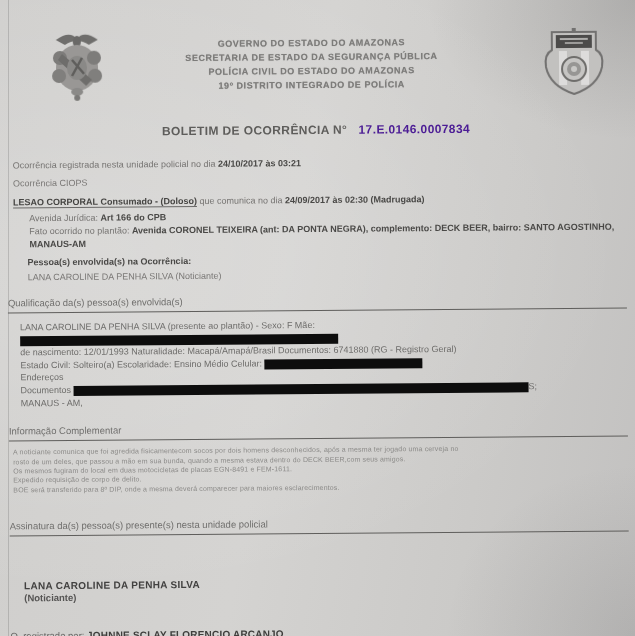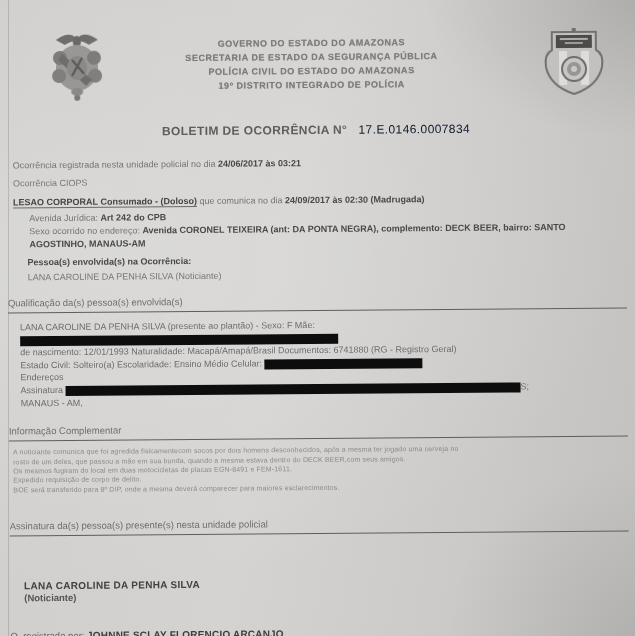--- a/index.html
+++ b/index.html
@@ -33,21 +33,21 @@
   .emblem-right { width: 86px; padding-right: 14px; filter: blur(0.4px); }
   .hdr-text { flex: 1; text-align: center; padding-top: 10px; }
   .hdr-line {
     font-size: 9px; line-height: 14px; letter-spacing: 0.55px;
     color: #7d7c7a; font-weight: 600;
     text-shadow: 0 0 0.7px rgba(120,120,120,0.6);
   }
   
   .title { text-align: center; margin-top: 17px; font-size: 12px; letter-spacing: 0.4px; }
   .title .t-label { color: #5e5d5b; font-weight: 600; }
-  .title .t-number { color: #0f172a; font-weight: 400; }
+  .title .t-number { color: #4c1d95; font-weight: 700; }
   
   .meta1 { margin: 21px 0 0 6px; font-size: 9px; color: #767472; }
   .meta2 { margin: 8px 0 0 6px; font-size: 9px; color: #7a7876; }
   .b { font-weight: 700; color: #4a4947; }
   .incident { margin: 8px 0 0 6px; font-size: 9px; color: #767472; line-height: 13px; }
   .incident .i-title {
     font-weight: 700; color: #454442;
     text-decoration: underline; text-underline-offset: 2px;
     text-decoration-color: #6a6968;
   }
@@ -123,50 +123,50 @@
     </div>
   </div>
 
   <div class="title">
     <span class="t-label">BOLETIM DE OCORRÊNCIA N°</span>
     <span>&nbsp;</span>
     <span class="t-number">17.E.0146.0007834</span>
   </div>
 
   <div class="meta1">
-    <span>Ocorrência registrada nesta unidade policial no dia </span><span class="b">24/06/2017 às 03:21</span>
+    <span>Ocorrência registrada nesta unidade policial no dia </span><span class="b">24/10/2017 às 03:21</span>
   </div>
   <div class="meta2">Ocorrência CIOPS</div>
 
   <div class="incident">
     <span class="i-title">LESAO CORPORAL Consumado - (Doloso)</span><span> que comunica no dia </span><span class="b">24/09/2017 às 02:30 (Madrugada)</span>
   </div>
 
   <div class="detail">
-    <span>Avenida Jurídica: </span><span class="b">Art 242 do CPB</span>
+    <span>Avenida Jurídica: </span><span class="b">Art 166 do CPB</span>
   </div>
   <div class="detail" style="margin-top:0;">
-    <span>Sexo ocorrido no endereço: </span><span class="b">Avenida CORONEL TEIXEIRA (ant: DA PONTA NEGRA), complemento: DECK BEER, bairro: SANTO AGOSTINHO,  MANAUS-AM</span>
+    <span>Fato ocorrido no plantão: </span><span class="b">Avenida CORONEL TEIXEIRA (ant: DA PONTA NEGRA), complemento: DECK BEER, bairro: SANTO AGOSTINHO,  MANAUS-AM</span>
   </div>
 
   <div class="pessoas-label">Pessoa(s) envolvida(s) na Ocorrência:</div>
   <div class="person-line">LANA CAROLINE DA PENHA SILVA (Noticiante)</div>
 
   <div class="section-h sp15">Qualificação da(s) pessoa(s) envolvida(s)</div>
   <div class="qual">
     <div>
       <span>LANA CAROLINE DA PENHA SILVA (presente ao plantão) - Sexo: F Mãe: </span><span class="redaction" style="width:318px;"></span>
     </div>
     <div>de nascimento: 12/01/1993 Naturalidade: Macapá/Amapá/Brasil Documentos: 6741880 (RG - Registro Geral)</div>
     <div>
       <span>Estado Civil: Solteiro(a) Escolaridade: Ensino Médio  Celular: </span><span class="redaction" style="width:158px;"></span>
     </div>
     <div>Endereços</div>
     <div>
-      <span>Assinatura </span><span class="redaction" style="width:455px;"></span><span>S;</span>
+      <span>Documentos </span><span class="redaction" style="width:455px;"></span><span>S;</span>
     </div>
     <div>MANAUS - AM,</div>
   </div>
 
   <div class="section-h" style="margin-top:16px;">Informação Complementar</div>
   <div class="small-info">
     <div>A noticiante comunica que foi agredida fisicamentecom socos por dois homens desconhecidos, após a mesma ter jogado uma cerveja no</div>
     <div>rosto de um deles, que passou a mão em sua bunda, quando a mesma estava dentro do DECK BEER,com seus amigos.</div>
     <div>Os mesmos fugiram do local em duas motocicletas de placas EGN-8491 e FEM-1611.</div>
     <div>Expedido requisição de corpo de delito.</div>

